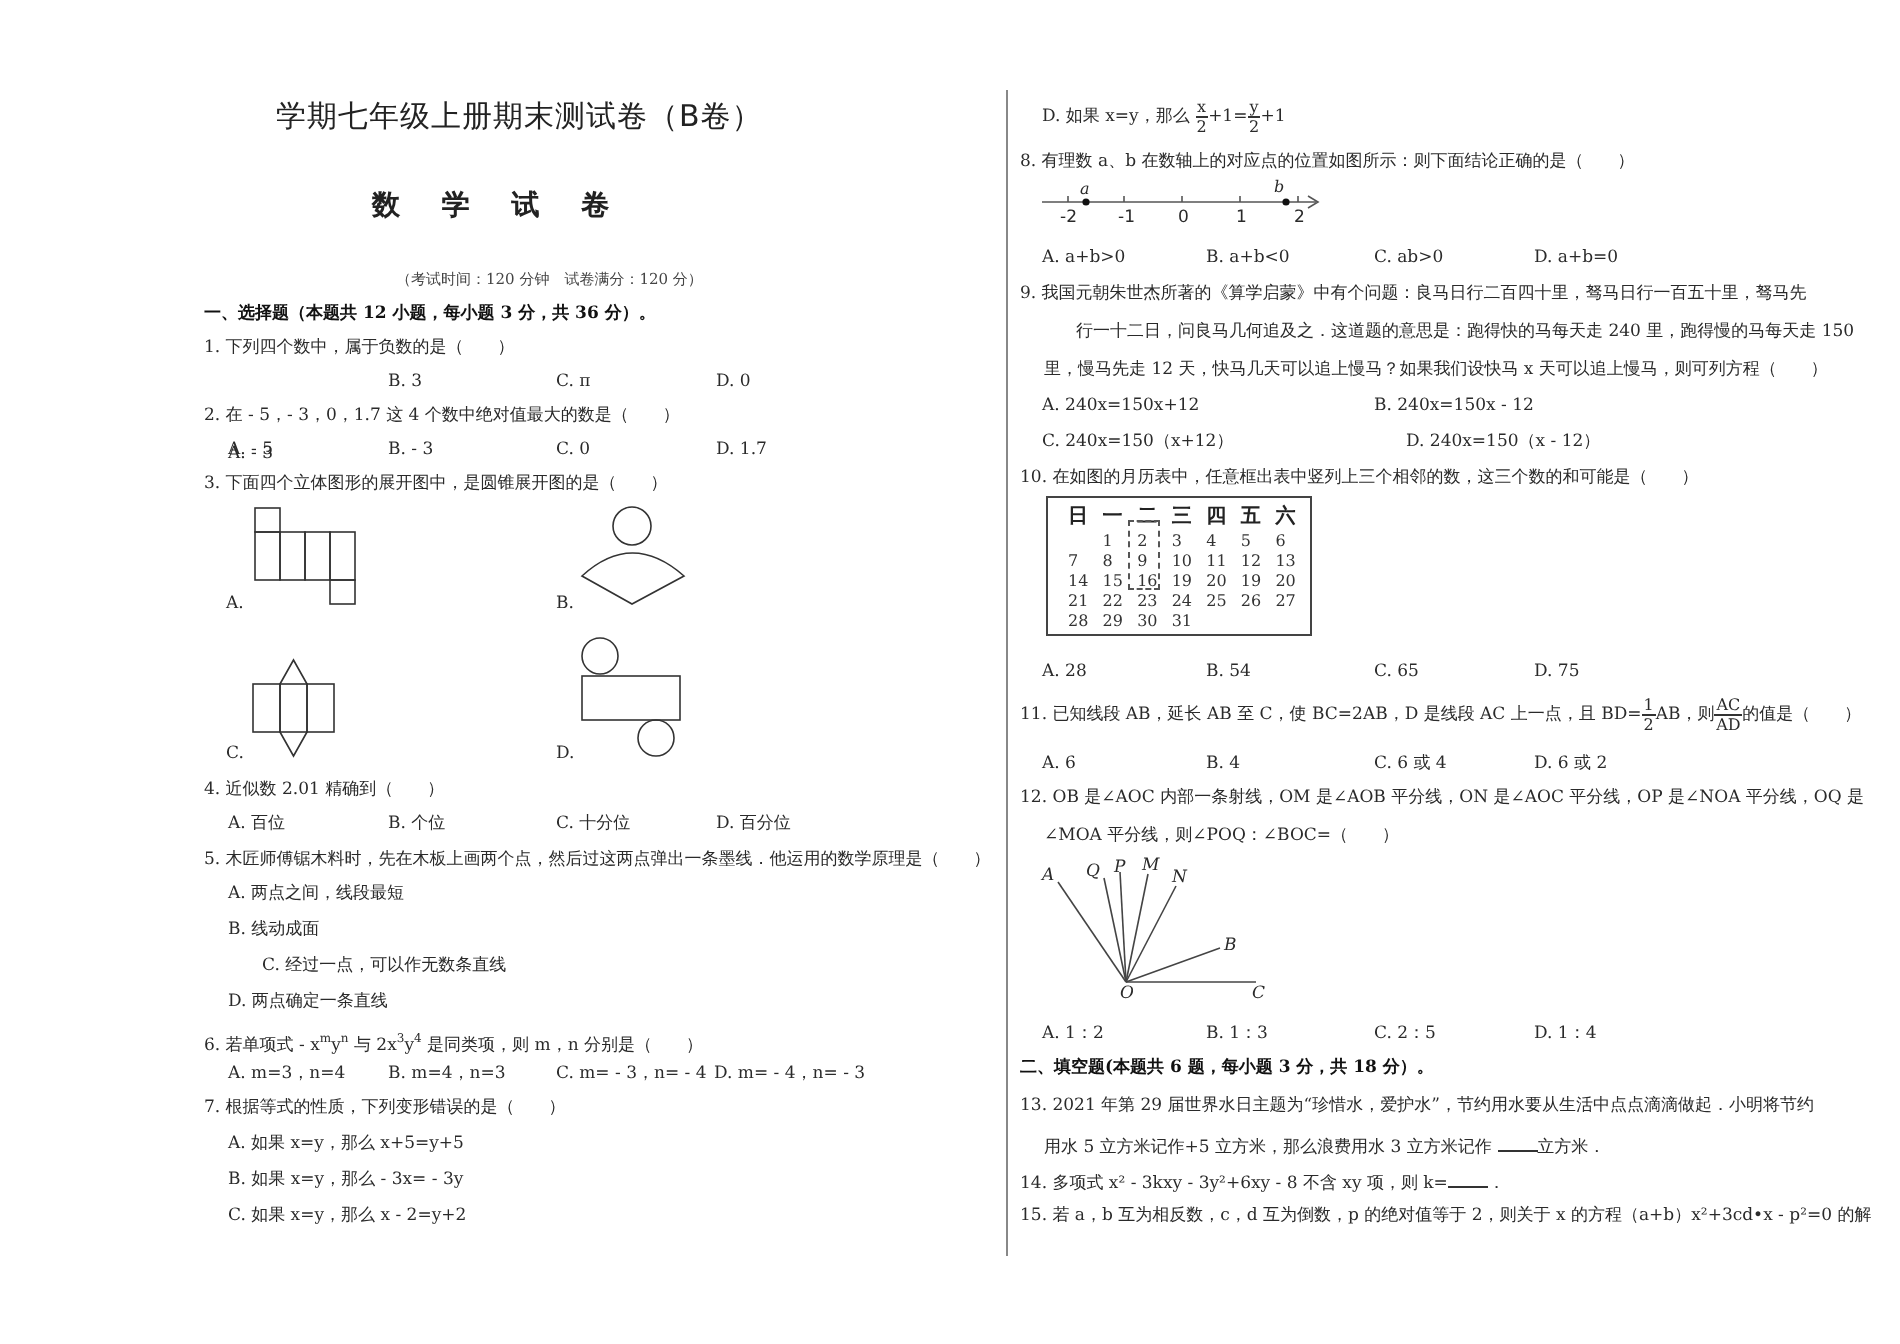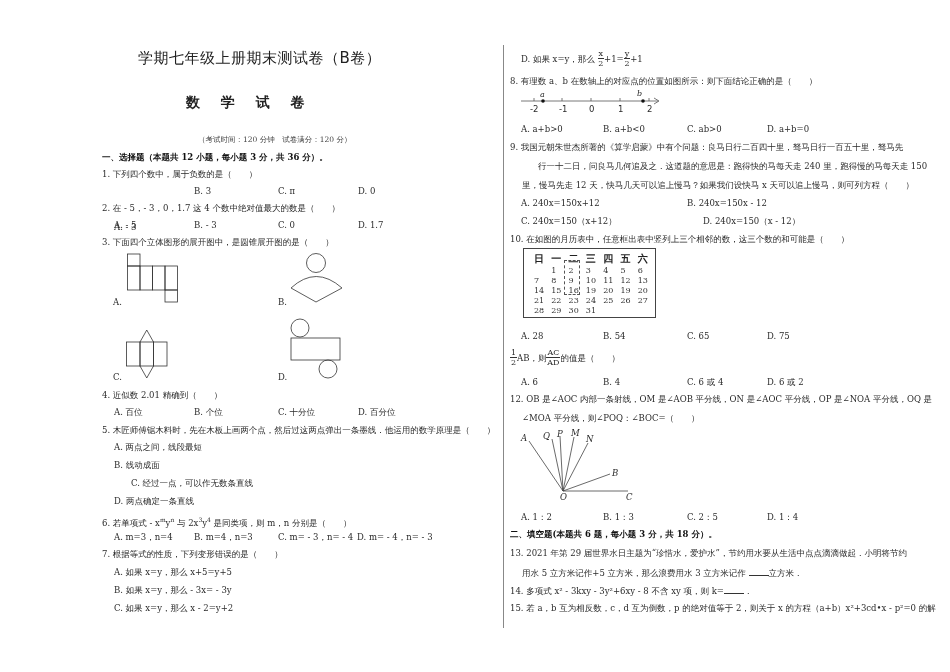--- a/index.html
+++ b/index.html
@@ -208,21 +208,21 @@
   </tbody>
     </table>
 </div>
 <div class="dashbox" style="left:564px;top:260px;width:14px;height:33px;"></div>
 <div class="abs txt" style="left:521px;top:331px;">A. 28</div>
 <div class="abs txt" style="left:603px;top:331px;">B. 54</div>
 <div class="abs txt" style="left:687px;top:331px;">C. 65</div>
 <div class="abs txt" style="left:767px;top:331px;">D. 75</div>
 
 <div class="abs txt" style="left:510px;top:348px;line-height:10px;">
-  <span class="frac"><span class="num">1</span><span class="den">2</span></span><span style="vertical-align:middle;">AB，则</span><span class="frac"><span class="num">AC</span><span class="den">AD</span></span><span style="vertical-align:middle;">的值是（　　）</span>
+  <span style="vertical-align:middle;">11. 已知线段 AB，延长 AB 至 C，使 BC=2AB，D 是线段 AC 上一点，且 BD=</span><span class="frac"><span class="num">1</span><span class="den">2</span></span><span style="vertical-align:middle;">AB，则</span><span class="frac"><span class="num">AC</span><span class="den">AD</span></span><span style="vertical-align:middle;">的值是（　　）</span>
 </div>
 <div class="abs txt" style="left:521px;top:377px;">A. 6</div>
 <div class="abs txt" style="left:603px;top:377px;">B. 4</div>
 <div class="abs txt" style="left:687px;top:377px;">C. 6 或 4</div>
 <div class="abs txt" style="left:767px;top:377px;">D. 6 或 2</div>
 
 <div class="abs txt" style="left:510px;top:394px;">12. OB 是∠AOC 内部一条射线，OM 是∠AOB 平分线，ON 是∠AOC 平分线，OP 是∠NOA 平分线，OQ 是</div>
 <div class="abs txt" style="left:522px;top:413px;">∠MOA 平分线，则∠POQ：∠BOC=（　　）</div>
 <svg style="left:0;top:0;" width="950" height="672">
   <g stroke="#444" stroke-width="0.8">

